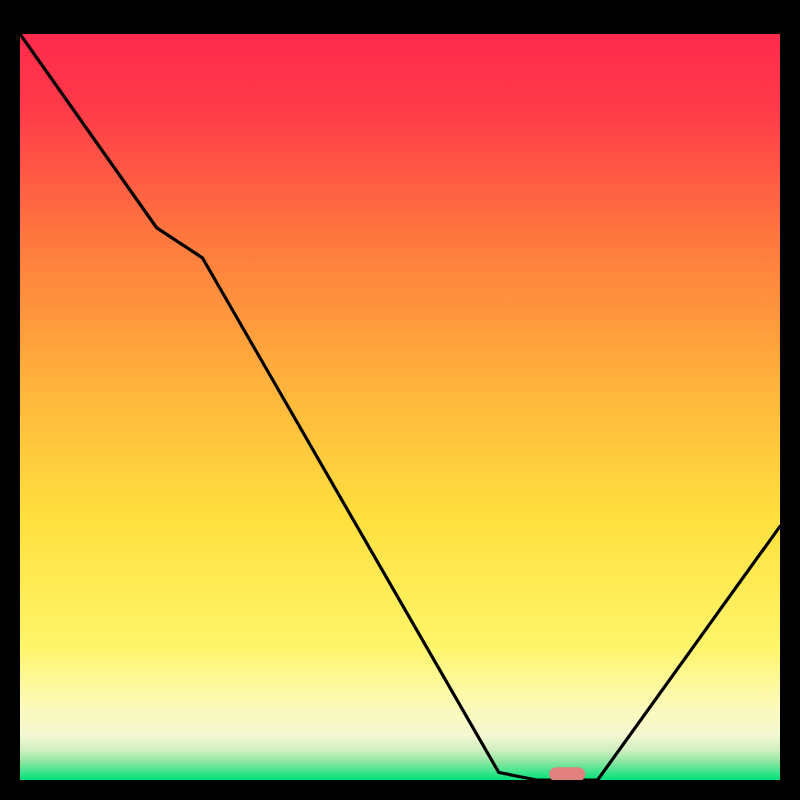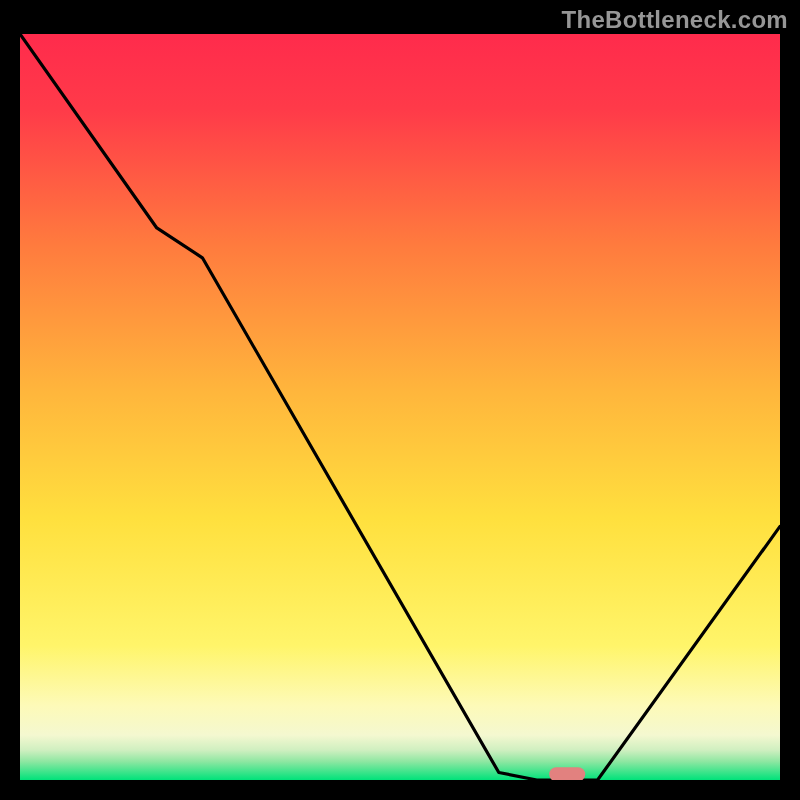--- a/index.html
+++ b/index.html
@@ -50,21 +50,20 @@
   .marker {
     fill: #E2817F;
     stroke: none;
   }
 </style>
 </head>
 <body>
 
 <div class="frame">
 
-  <div class="watermark">TheBottleneck.com</div>
 
   <div class="plot">
     <svg viewBox="0 0 760 746" preserveAspectRatio="none">
       <defs>
         <linearGradient id="bg-grad" x1="0" y1="0" x2="0" y2="1">
           <stop offset="0%" stop-color="#FF2B4C"></stop>
           <stop offset="10%" stop-color="#FF3A49"></stop>
           <stop offset="28%" stop-color="#FF7A3E"></stop>
           <stop offset="48%" stop-color="#FFB63C"></stop>
           <stop offset="65%" stop-color="#FFE03E"></stop>

